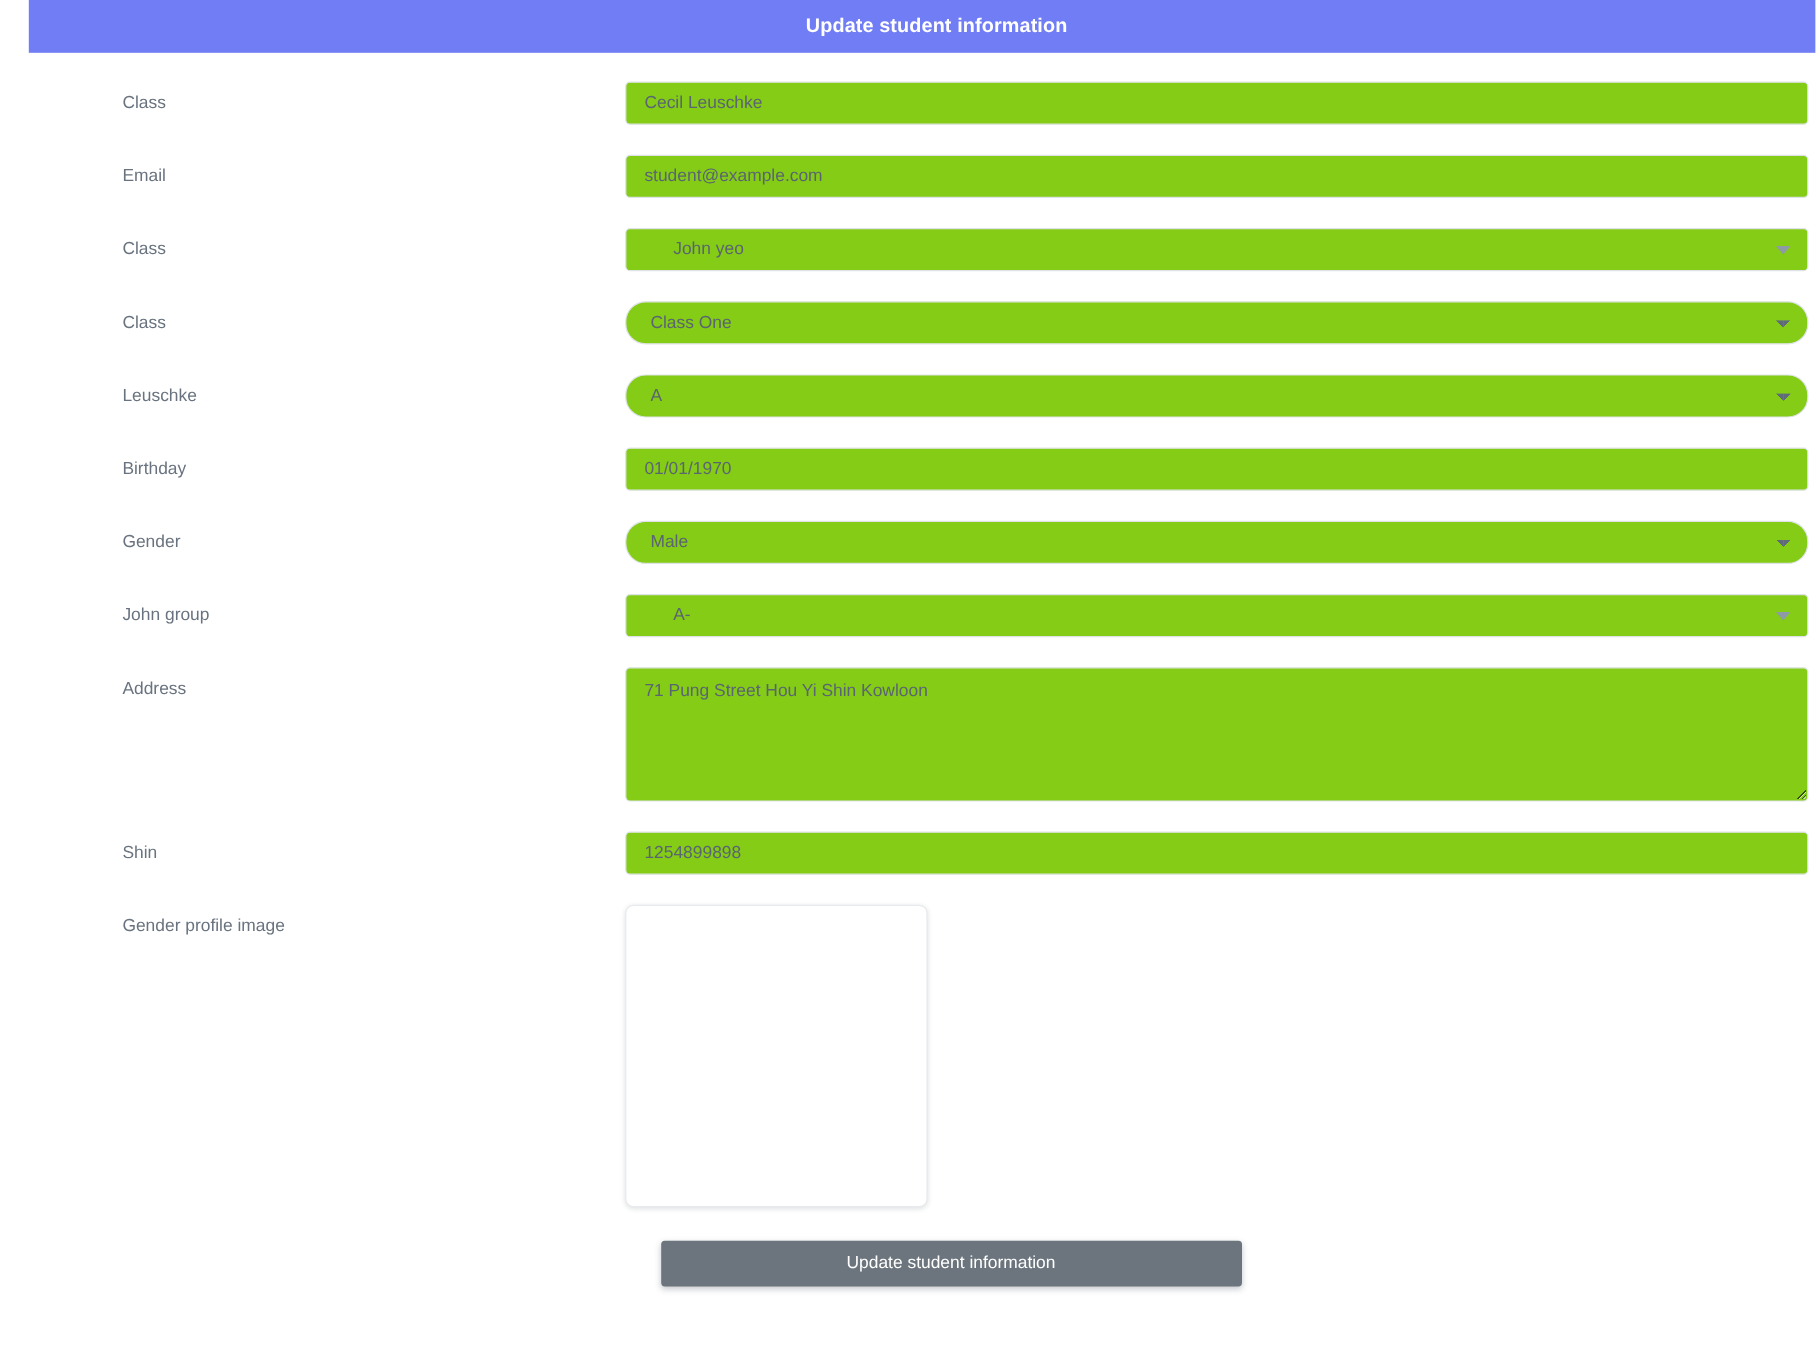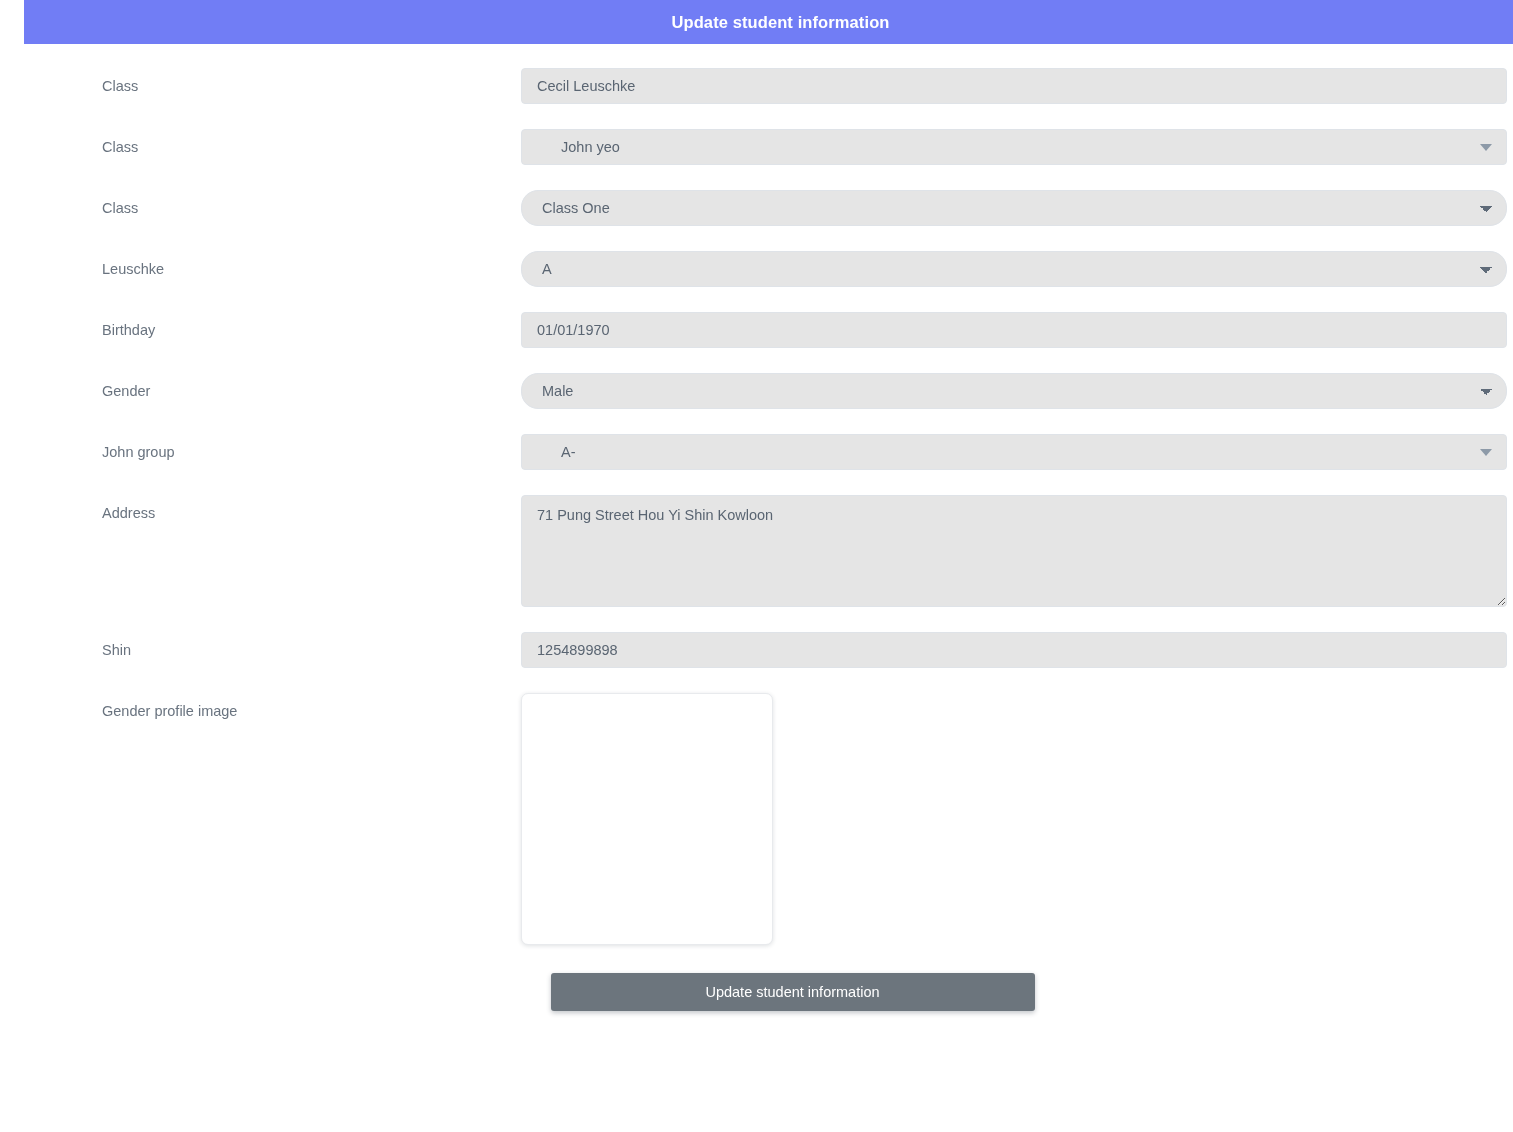--- a/index.html
+++ b/index.html
@@ -53,21 +53,21 @@
     flex: 1 1 auto;
     min-width: 0;
   }
 
   
   .ctl {
     width: 100%;
     height: 36px;
     border: 1px solid #dfe3e8;
     border-radius: 4px;
-    background: #e5e5e5;
+    background: #84cc16;
     font-family: "Liberation Sans", sans-serif;
     font-size: 14.5px;
     color: #5a6572;
     padding: 0 15px;
     display: flex;
     align-items: center;
     outline: none;
   }
   input.ctl { display: block; line-height: 34px; }
   input.ctl::placeholder { color: #9aa3ad; }
@@ -157,20 +157,26 @@
 
 <form class="form-body">
 
   <div class="form-row">
     <div class="label-col">Class</div>
     <div class="field-col">
       <input class="ctl" type="text" value="Cecil Leuschke" style="">
     </div>
   </div>
 
+  <div class="form-row">
+    <div class="label-col">Email</div>
+    <div class="field-col">
+      <input class="ctl" type="text" value="student@example.com" style="">
+    </div>
+  </div>
 
   <div class="form-row">
     <div class="label-col">Class</div>
     <div class="field-col">
       <div class="ctl custom-select">
         <span>John yeo</span>
         <span class="tri"></span>
       </div>
     </div>
   </div>

